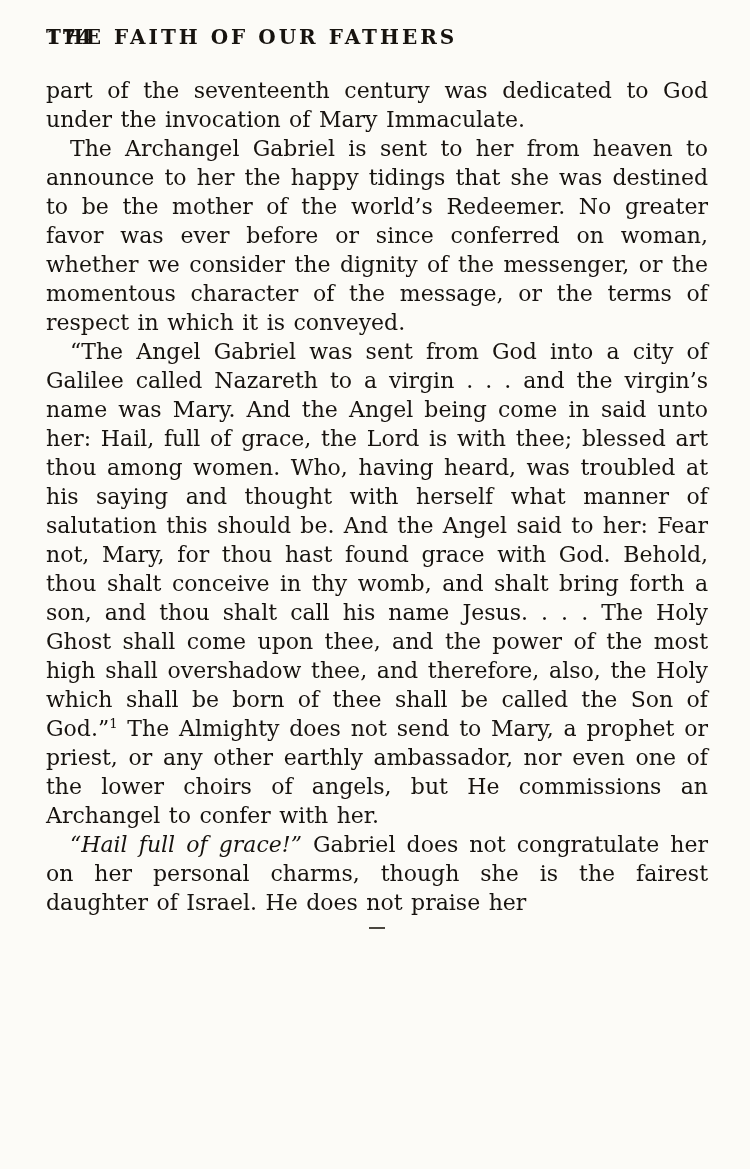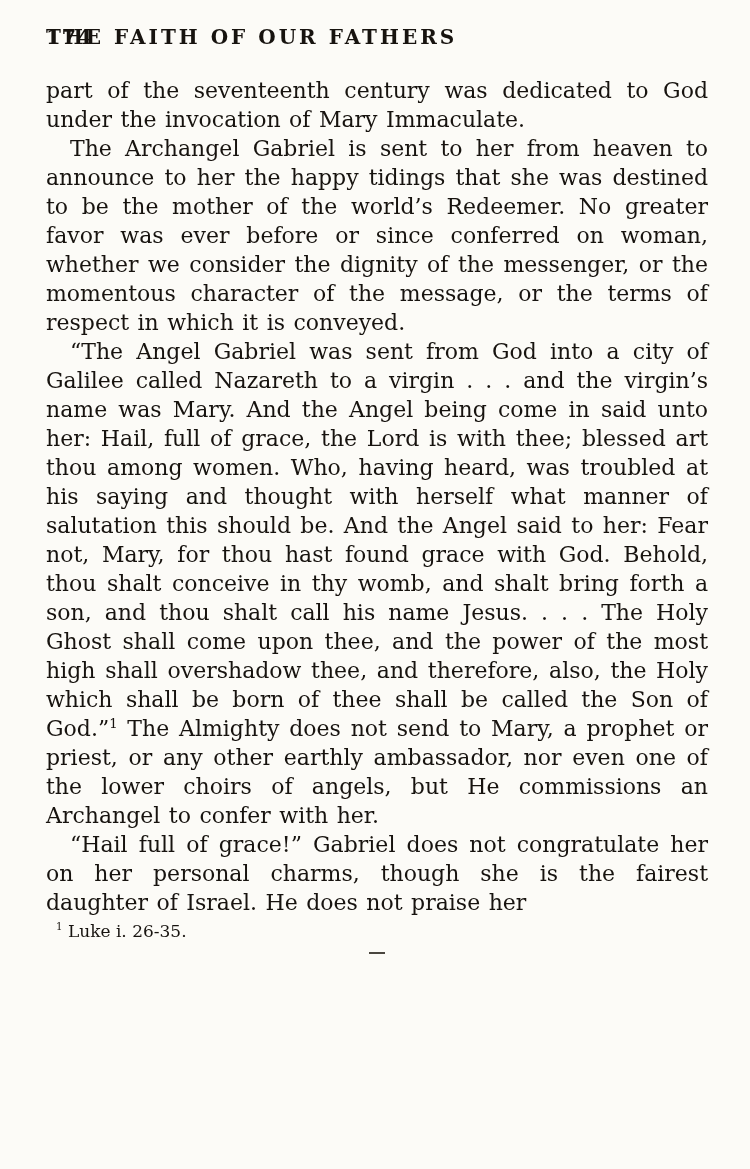--- a/index.html
+++ b/index.html
@@ -50,20 +50,21 @@
   .body-text p {
     margin: 0;
   }
   .para.indent {
     text-indent: 24px;
   }
   .para.no-indent {
     text-indent: 0;
   }
   .italic {
+    font-style: italic;
   }
   sup.footref, sup.fnmark {
     font-size: 0.6em;
     line-height: 0;
     vertical-align: super;
   }
   .footnote {
     margin-top: 3px;
     margin-left: 10px;
     font-size: 17px;
@@ -93,19 +94,16 @@
 
 
     <p class="para indent">The Archangel Gabriel is sent to her from heaven to announce to her the happy tidings that she was destined to be the mother of the world’s Redeemer.  No greater favor was ever before or since conferred on woman, whether we consider the dignity of the messenger, or the momentous character of the message, or the terms of respect in which it is conveyed.</p>
 
     <p class="para indent"><span>“The Angel Gabriel was sent from God into a city of Galilee called Nazareth to a virgin . . . and the virgin’s name was Mary.  And the Angel being come in said unto her: Hail, full of grace, the Lord is with thee; blessed art thou among women.  Who, having heard, was troubled at his saying and thought with herself what manner of salutation this should be.  And the Angel said to her: Fear not, Mary, for thou hast found grace with God. Behold, thou shalt conceive in thy womb, and shalt bring forth a son, and thou shalt call his name Jesus. . . .  The Holy Ghost shall come upon thee, and the power of the most high shall overshadow thee, and therefore, also, the Holy which shall be born of thee shall be called the Son of God.”</span><sup class="footref">1</sup><span>  The Almighty does not send to Mary, a prophet or priest, or any other earthly ambassador, nor even one of the lower choirs of angels, but He commissions an Archangel to confer with her.</span></p>
 
     <p class="para indent"><span class="italic">“Hail full of grace!”</span><span>  Gabriel does not congratulate her on her personal charms, though she is the fairest daughter of Israel.  He does not praise her</span></p>
 
   </div>
 
-  <div class="footnote">
-    <sup class="fnmark">1</sup><span> Luke i. 26-35.</span>
-  </div>
 
   <div class="bottom-mark"></div>
 
 </div>
 
 </body></html>

